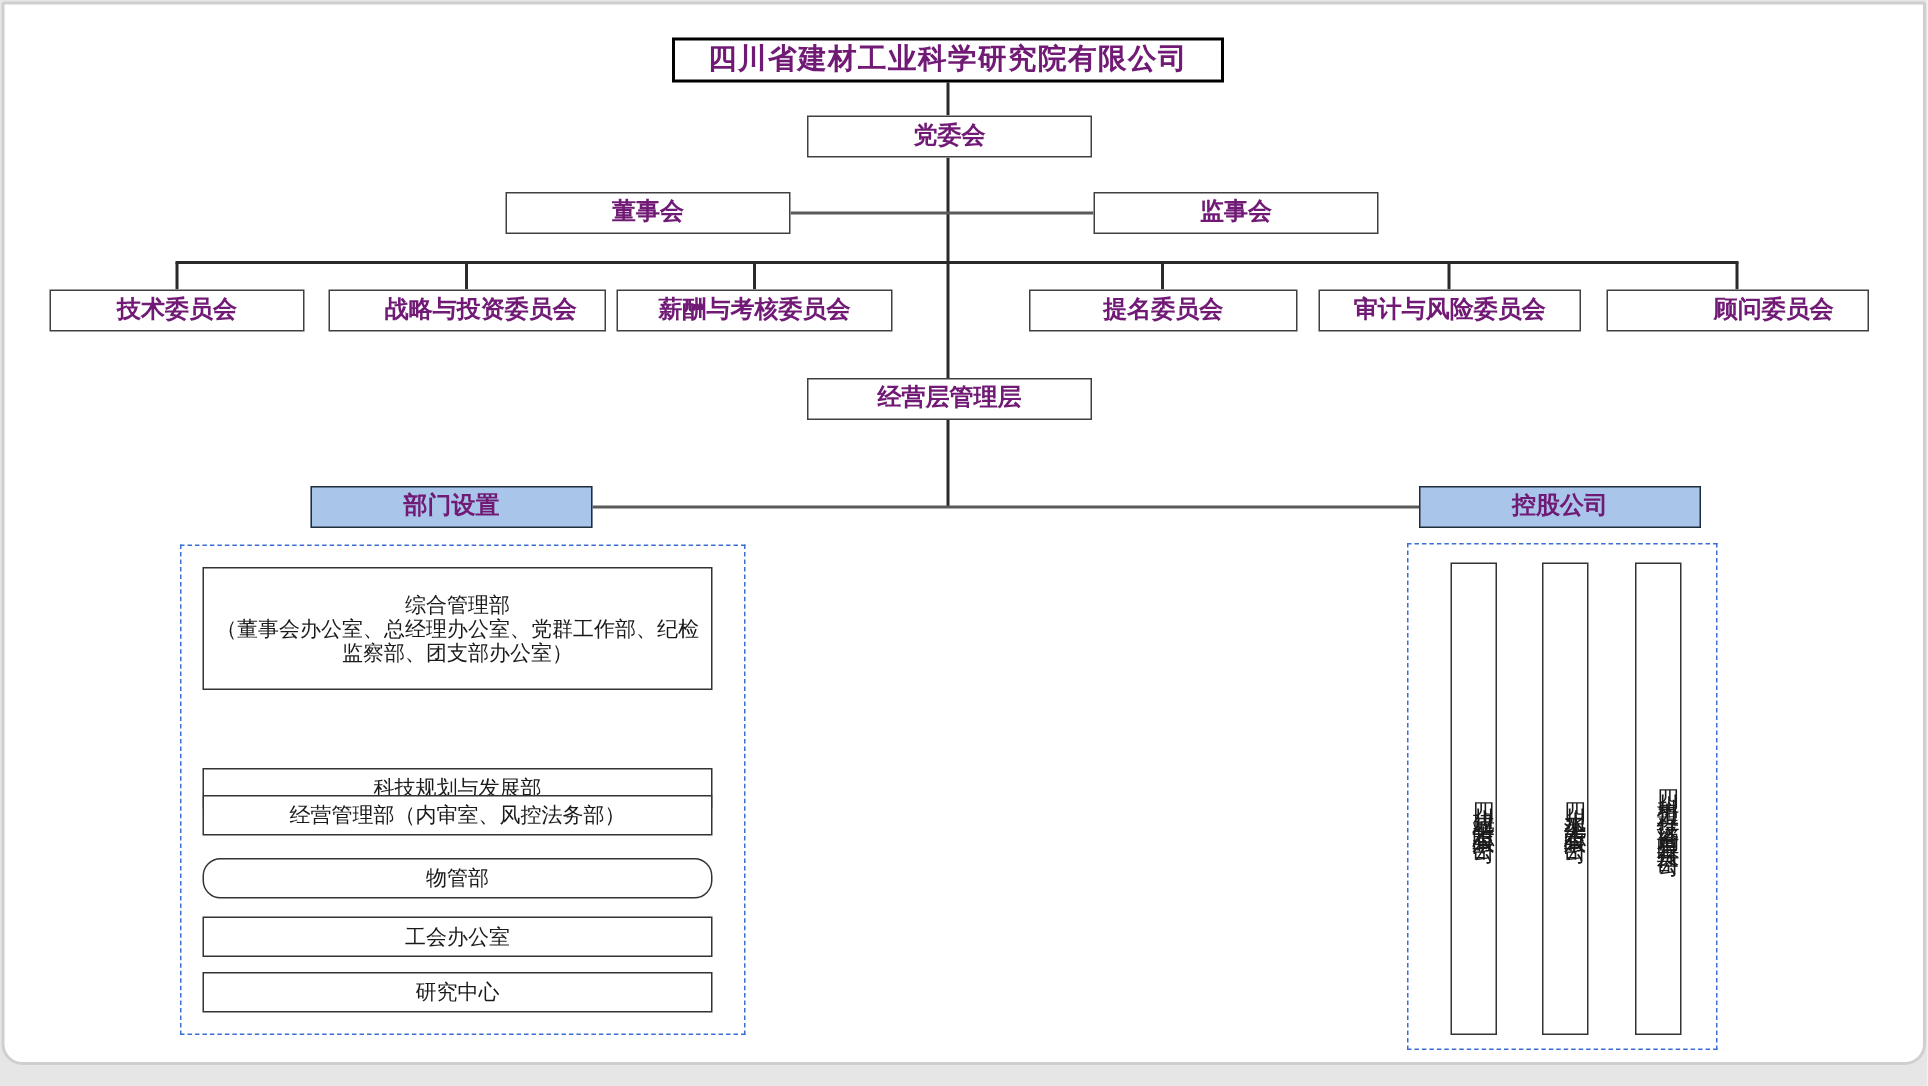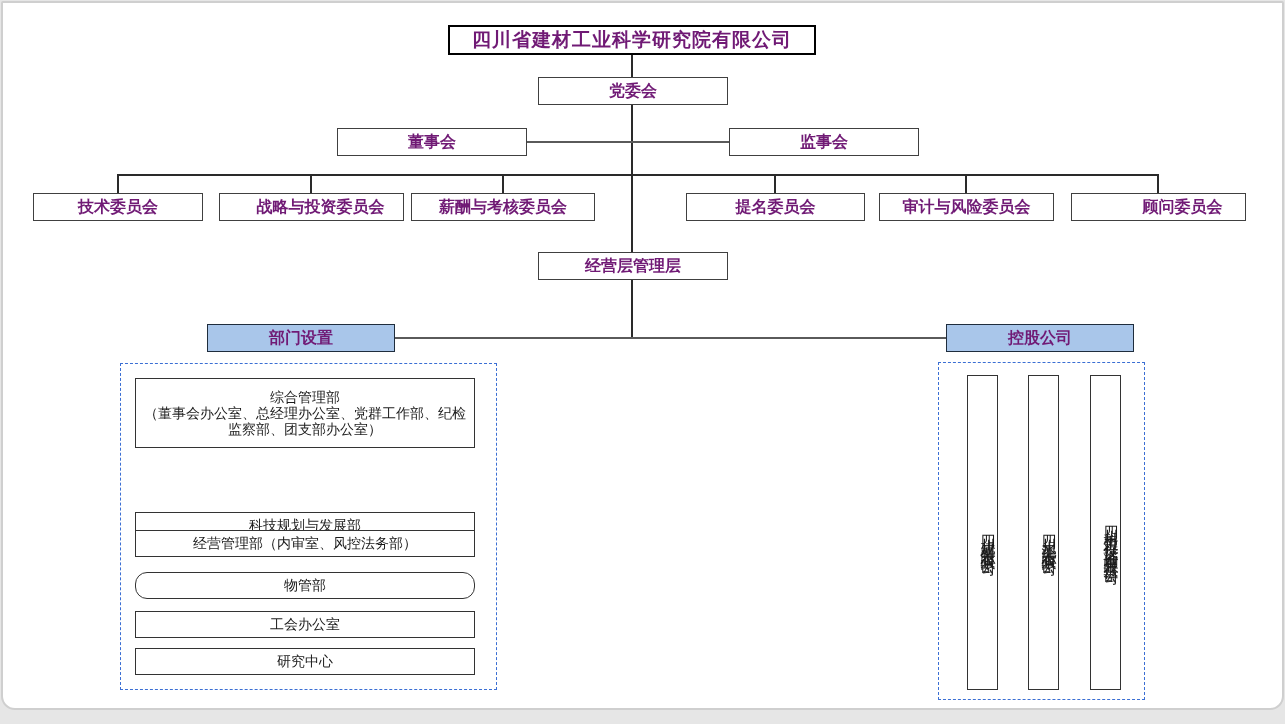--- a/index.html
+++ b/index.html
@@ -106,21 +106,21 @@
   <div class="box blue" style="left:207px;top:324px;width:188px;height:28px;">
     <span>部门设置</span>
   </div>
 
   <div class="box blue" style="left:946px;top:324px;width:188px;height:28px;">
     <span>控股公司</span>
   </div>
 
   <div class="dashed" style="left:120px;top:363px;width:377px;height:327px;"></div>
 
-  <div class="box dept" style="left:135px;top:378px;width:340px;height:70px;">
+  <div class="box dept" style="left:135px;top:378px;width:340px;height:82px;">
     <span>综合管理部</span>
     <span class="detail">（董事会办公室、总经理办公室、党群工作部、纪检监察部、团支部办公室）</span>
   </div>
   <div class="box dept" style="left:135px;top:496px;width:340px;height:27px;margin-top:16px;">
     <span>科技规划与发展部</span>
   </div>
   <div class="box dept" style="left:135px;top:530px;width:340px;height:27px;">
     <span>经营管理部（内审室、风控法务部）</span>
   </div>
   <div class="box dept" style="left:135px;top:572px;width:340px;height:27px;border-radius:12px;">

